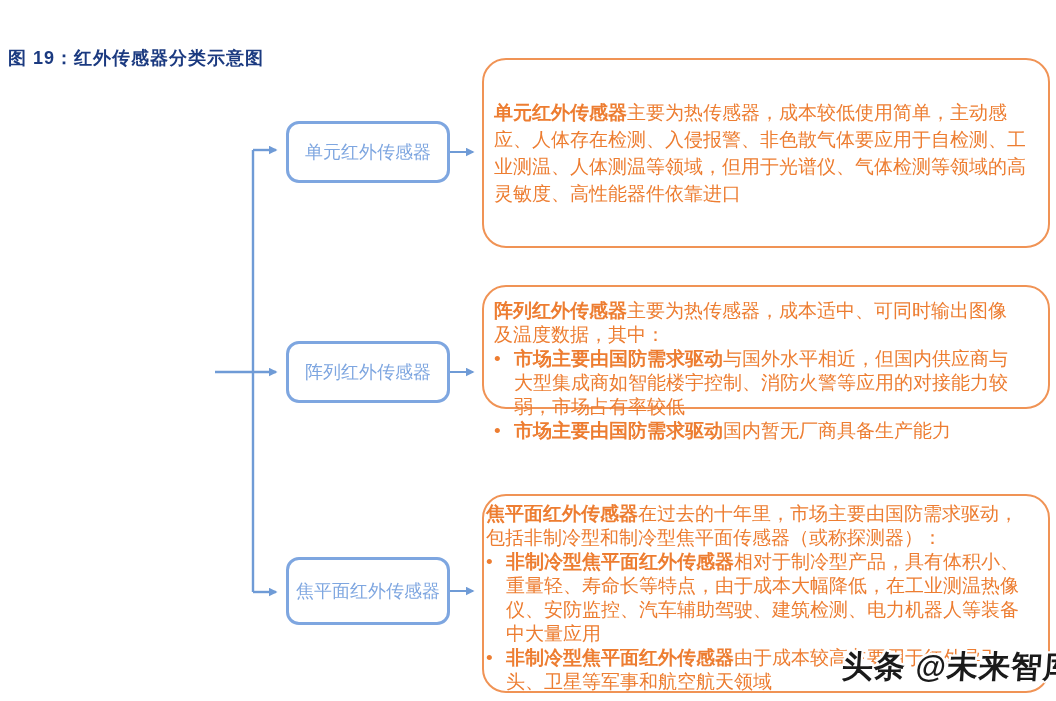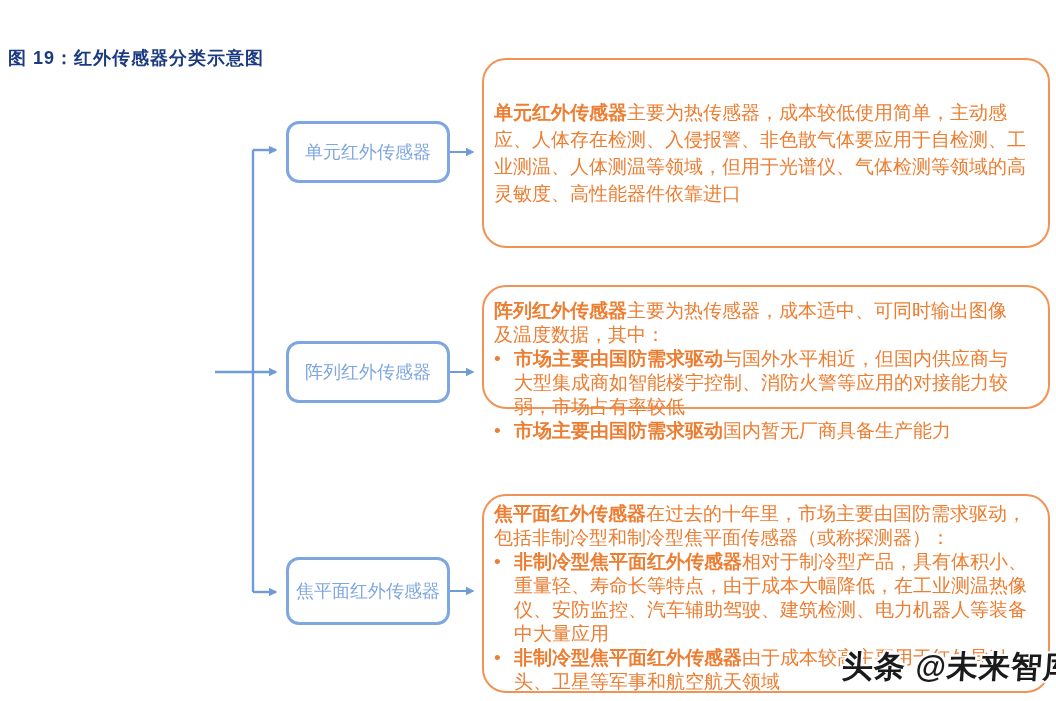--- a/index.html
+++ b/index.html
@@ -21,21 +21,21 @@
   .bbox-m3{left:286px;top:557px;width:164px;height:68px;}
 
   .obox{position:absolute;left:482px;width:568px;box-sizing:border-box;z-index:2;
         background:#fff;border:2px solid #F09355;border-radius:24px;
         color:#ED7D31;font-size:19px;}
   .obox p{margin:0;}
   .obox b{font-weight:bold;}
   .obox-1{top:58px;height:190px;display:flex;align-items:center;
           padding:0 14px 0 10px;line-height:27px;}
   .obox-2{top:285px;height:124px;padding:12px 32px 0 10px;line-height:24px;}
-  .obox-3{top:494px;height:199px;padding:6px 14px 0 10px;line-height:24px;}
+  .obox-3{top:494px;height:199px;padding:6px 14px 0 2px;line-height:24px;}
 
   .bullet{display:flex;}
   .bullet .dot{flex:0 0 20px;width:20px;}
   .bullet .content{flex:1;}
 
   .watermark{position:absolute;left:842px;top:646px;z-index:5;
       font-size:31px;font-weight:bold;color:#1a1a1a;letter-spacing:1px;
       transform:skewX(-4deg);white-space:nowrap;
       text-shadow:-2px -2px 0 #fff,2px -2px 0 #fff,-2px 2px 0 #fff,2px 2px 0 #fff,
                   0 -2px 0 #fff,0 2px 0 #fff,-2px 0 0 #fff,2px 0 0 #fff;}

